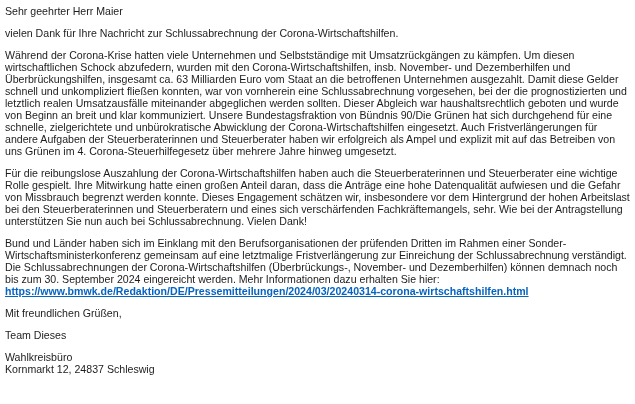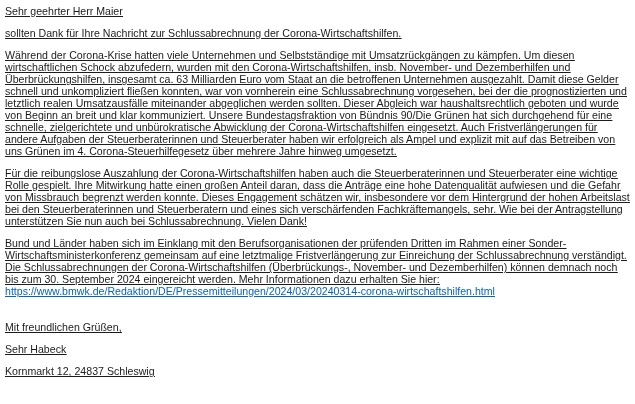--- a/index.html
+++ b/index.html
@@ -1,20 +1,20 @@
 <!DOCTYPE html>
 <html lang="de" style="--text-color: #1c1c1c; --link-color: #0563C1; --bg-color: #ffffff;"><head>
 <meta charset="utf-8">
 <style>
   :root{
     --text-color:#1c1c1c;
     --link-color:#0563C1;
     --bg-color:#ffffff;
   }
-  *{box-sizing:border-box;margin:0;padding:0;text-decoration:underline;}
+  *{box-sizing:border-box;margin:0;padding:0;}
   html,body{
     width:635px;height:404px;
     background:var(--bg-color);
     overflow:hidden;
   }
   body{
     font-family:"Liberation Sans","DejaVu Sans",sans-serif;
     font-size:10.6px;
     line-height:12px;
     color:var(--text-color);
@@ -24,42 +24,43 @@
     margin-bottom:10px;
     white-space:normal;
   }
   .para{
     max-width:627px;
   }
   .bmwk-link{
     display:block;
     color:var(--link-color);
     text-decoration:underline;
-    font-weight:400;
-    margin-bottom:24px;
+    font-weight:700;
+    margin-bottom:10px;
     max-width:627px;
     overflow-wrap:anywhere;
   }
   .signature div{
     line-height:12px;
   }
 </style>
 </head>
 <body>
 
 <p class="letter-block para">Sehr geehrter Herr Maier</p>
 
-<p class="letter-block para">sollten Dank für Ihre Nachricht zur Schlussabrechnung der Corona-Wirtschaftshilfen.</p>
+<p class="letter-block para">vielen Dank für Ihre Nachricht zur Schlussabrechnung der Corona-Wirtschaftshilfen.</p>
 
 <p class="letter-block para">Während der Corona-Krise hatten viele Unternehmen und Selbstständige mit Umsatzrückgängen zu kämpfen. Um diesen wirtschaftlichen Schock abzufedern, wurden mit den Corona-Wirtschaftshilfen, insb. November- und Dezemberhilfen und Überbrückungshilfen, insgesamt ca. 63 Milliarden Euro vom Staat an die betroffenen Unternehmen ausgezahlt. Damit diese Gelder schnell und unkompliziert fließen konnten, war von vornherein eine Schlussabrechnung vorgesehen, bei der die prognostizierten und letztlich realen Umsatzausfälle miteinander abgeglichen werden sollten. Dieser Abgleich war haushaltsrechtlich geboten und wurde von Beginn an breit und klar kommuniziert. Unsere Bundestagsfraktion von Bündnis 90/Die Grünen hat sich durchgehend für eine schnelle, zielgerichtete und unbürokratische Abwicklung der Corona-Wirtschaftshilfen eingesetzt. Auch Fristverlängerungen für andere Aufgaben der Steuerberaterinnen und Steuerberater haben wir erfolgreich als Ampel und explizit mit auf das Betreiben von uns Grünen im 4. Corona-Steuerhilfegesetz über mehrere Jahre hinweg umgesetzt.</p>
 
 <p class="letter-block para">Für die reibungslose Auszahlung der Corona-Wirtschaftshilfen haben auch die Steuerberaterinnen und Steuerberater eine wichtige Rolle gespielt. Ihre Mitwirkung hatte einen großen Anteil daran, dass die Anträge eine hohe Datenqualität aufwiesen und die Gefahr von Missbrauch begrenzt werden konnte. Dieses Engagement schätzen wir, insbesondere vor dem Hintergrund der hohen Arbeitslast bei den Steuerberaterinnen und Steuerberatern und eines sich verschärfenden Fachkräftemangels, sehr. Wie bei der Antragstellung unterstützen Sie nun auch bei Schlussabrechnung. Vielen Dank!</p>
 
 <p class="para">Bund und Länder haben sich im Einklang mit den Berufsorganisationen der prüfenden Dritten im Rahmen einer Sonder-Wirtschaftsministerkonferenz gemeinsam auf eine letztmalige Fristverlängerung zur Einreichung der Schlussabrechnung verständigt. Die Schlussabrechnungen der Corona-Wirtschaftshilfen (Überbrückungs-, November- und Dezemberhilfen) können demnach noch bis zum 30. September 2024 eingereicht werden. Mehr Informationen dazu erhalten Sie hier:</p>
 <a class="bmwk-link" href="#">https://www.bmwk.de/Redaktion/DE/Pressemitteilungen/2024/03/20240314-corona-wirtschaftshilfen.html</a>
 
 <p class="letter-block para">Mit freundlichen Grüßen,</p>
 
-<p class="letter-block para">Sehr Habeck</p>
+<p class="letter-block para">Team Dieses</p>
 
 <div class="signature">
+  <div>Wahlkreisbüro</div>
   <div>Kornmarkt 12, 24837 Schleswig</div>
 </div>
 
 </body></html>

